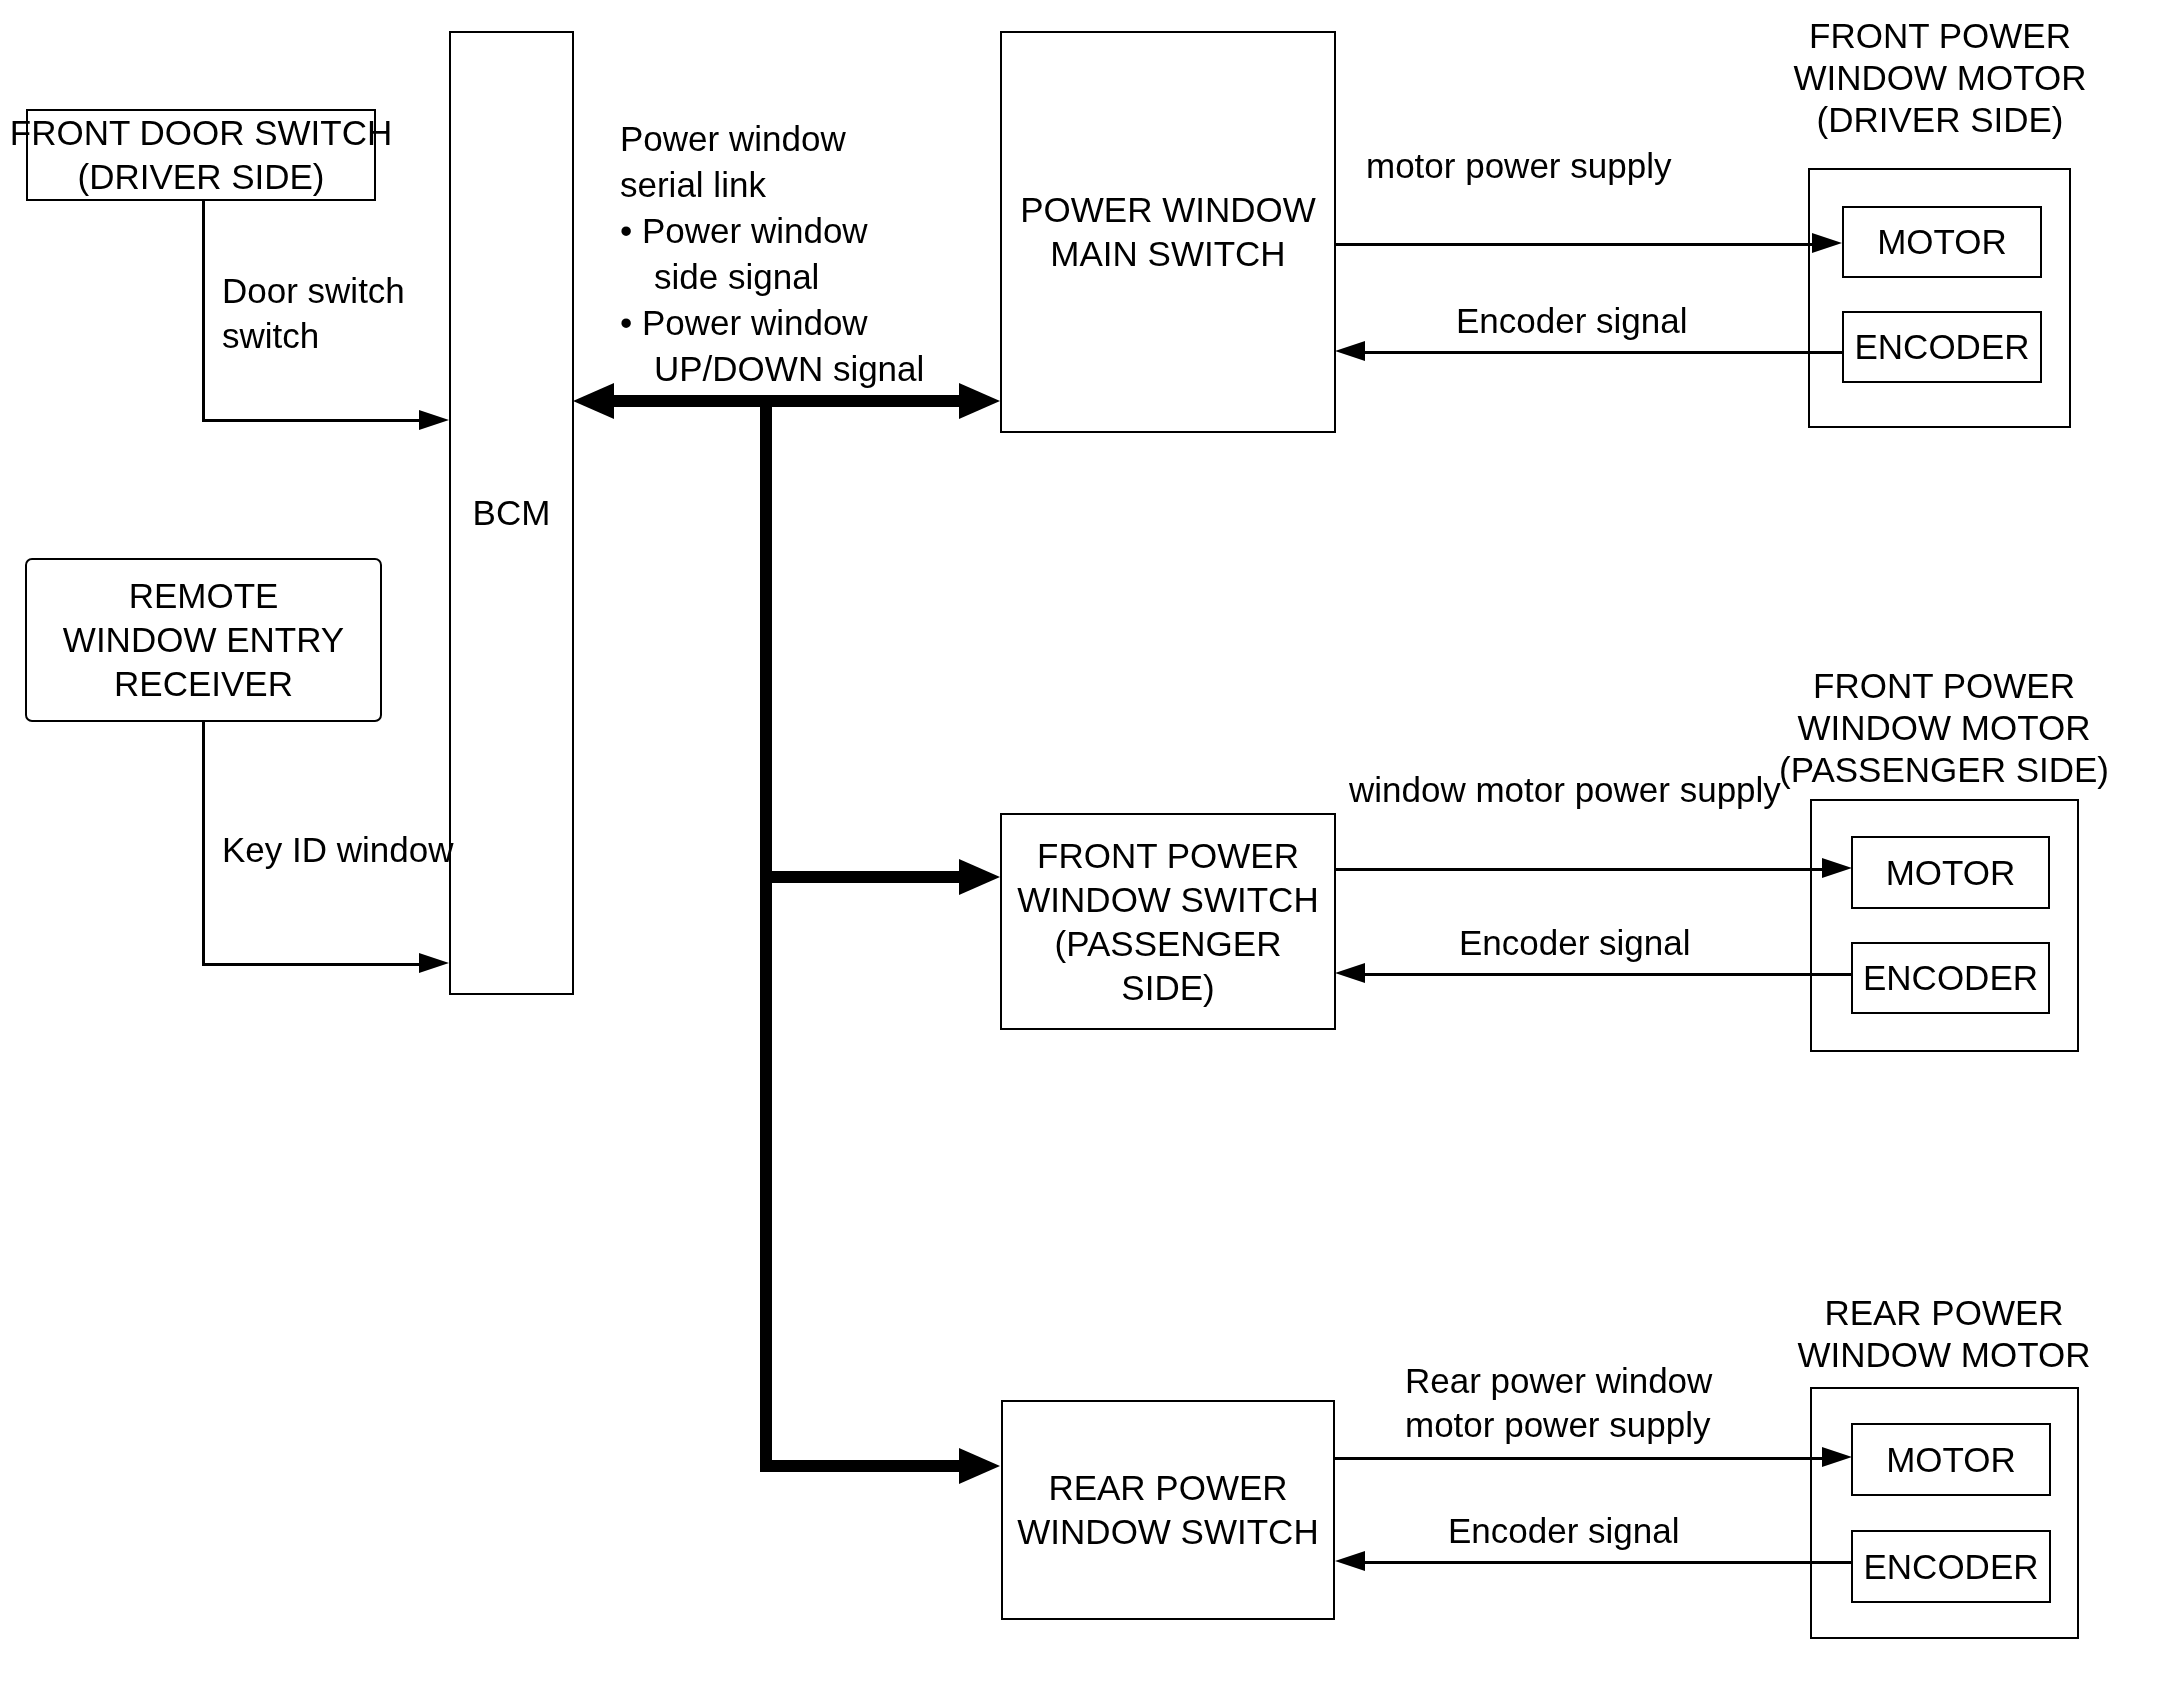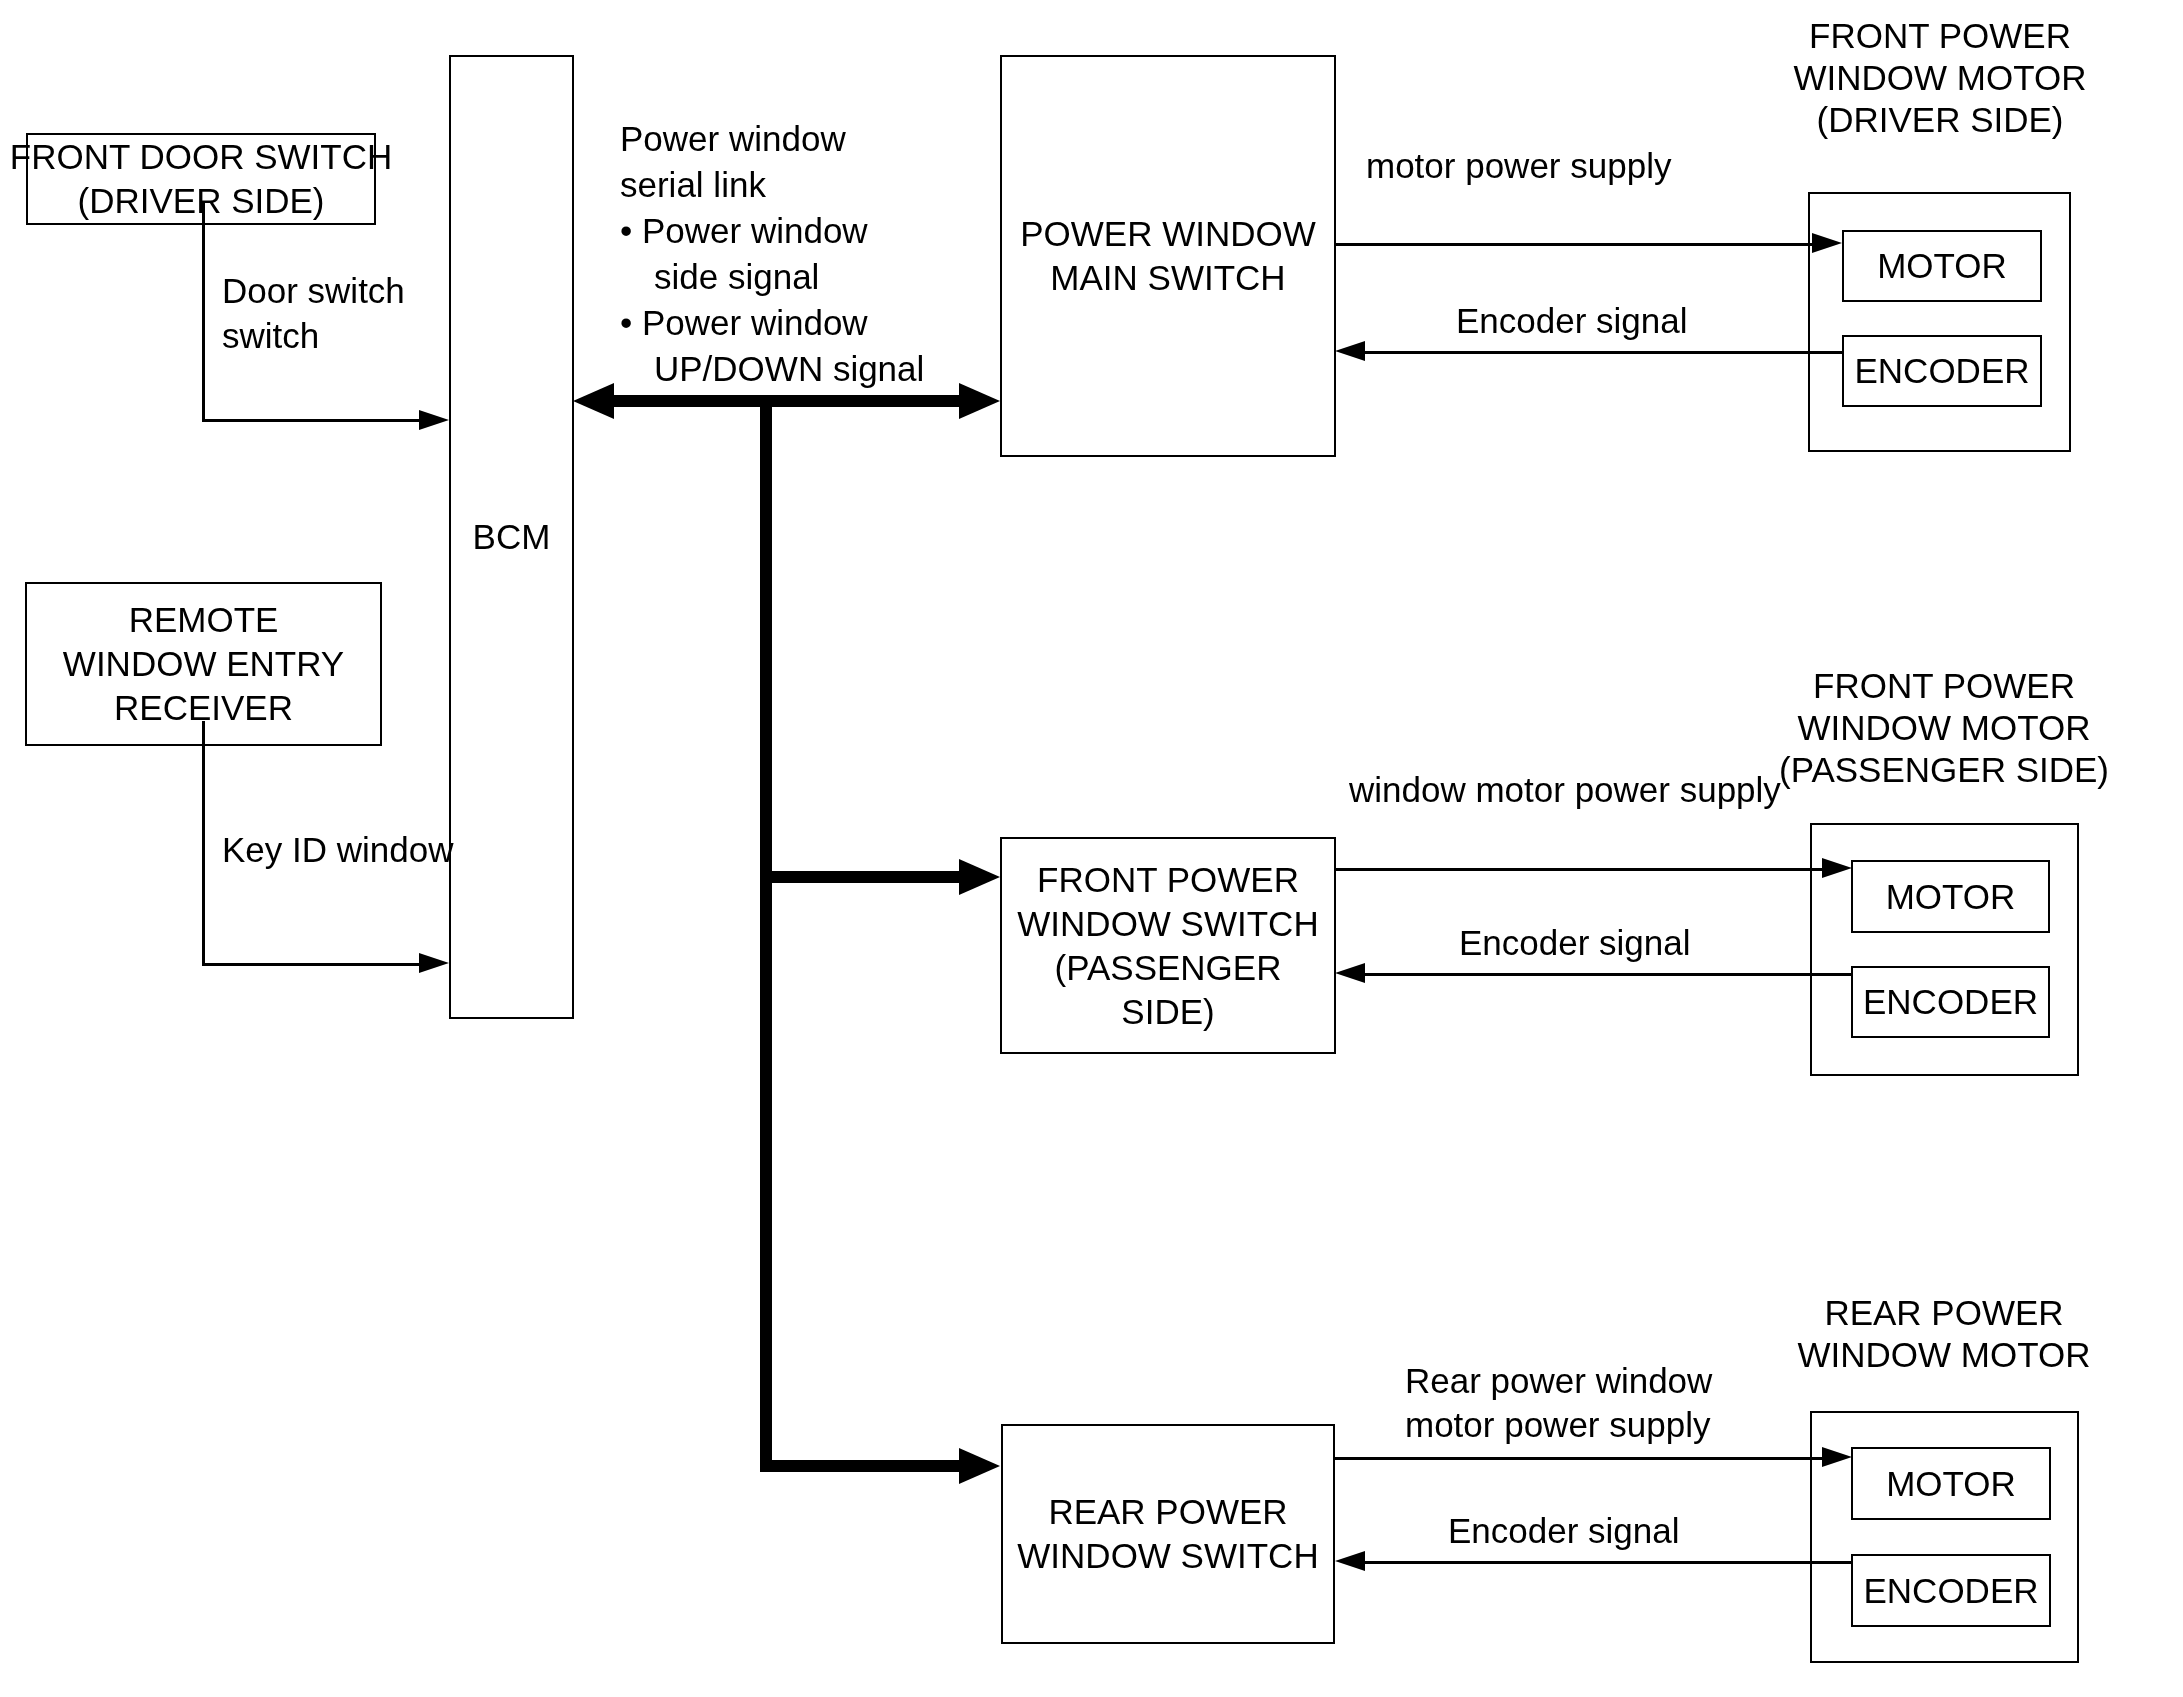--- a/index.html
+++ b/index.html
@@ -1,41 +1,41 @@
 <!DOCTYPE html>
 <html style="font-size:8.6px"><head>
 <meta charset="utf-8">
 <style>
   html,body{margin:0;padding:0;background:#ffffff;}
   body{width:2183px;height:1698px;position:relative;font-family:"Liberation Sans",sans-serif;color:#000;}
   .canvas{position:absolute;left:0;top:0;width:2183px;height:1698px;background:#fff;overflow:hidden;}
   .box{position:absolute;box-sizing:border-box;border:2.7px solid #000;background:#fff;
        display:flex;flex-direction:column;align-items:center;justify-content:center;
-       text-align:center;font-size:35px;line-height:44px;white-space:nowrap;margin-top:24px;}
+       text-align:center;font-size:35px;line-height:44px;white-space:nowrap;}
   .title{position:absolute;text-align:center;font-size:35px;line-height:42px;white-space:nowrap;}
   .lbl{position:absolute;font-size:35px;line-height:45px;white-space:nowrap;}
   .serial{line-height:46px;}
   .serial .ind{padding-left:34px;}
   .hline,.vline{position:absolute;background:#000;}
   .arr-r{position:absolute;width:0;height:0;border-top:10.8px solid transparent;border-bottom:10.8px solid transparent;border-left:30px solid #000;}
   .arr-l{position:absolute;width:0;height:0;border-top:10.8px solid transparent;border-bottom:10.8px solid transparent;border-right:30px solid #000;}
   .arr-r-big{position:absolute;width:0;height:0;border-top:18px solid transparent;border-bottom:18px solid transparent;border-left:41px solid #000;}
   .arr-l-big{position:absolute;width:0;height:0;border-top:18px solid transparent;border-bottom:18px solid transparent;border-right:41px solid #000;}
 </style>
 </head>
 <body>
 
 <div class="canvas">
 
   <div class="box" style="left:26px;top:109px;width:350px;height:92px;">
     <div>FRONT DOOR SWITCH</div>
     <div>(DRIVER SIDE)</div>
   </div>
 
-  <div class="box" style="left:25px;top:558px;width:357px;height:164px;">
+  <div class="box" style="left:25px;top:558px;width:357px;height:164px;border-radius:7px;">
     <div>REMOTE</div>
     <div>WINDOW ENTRY</div>
     <div>RECEIVER</div>
   </div>
 
   <div class="box" style="left:449px;top:31px;width:125px;height:964px;">
     <div>BCM</div>
   </div>
 
   <div class="box" style="left:1000px;top:31px;width:336px;height:402px;">

